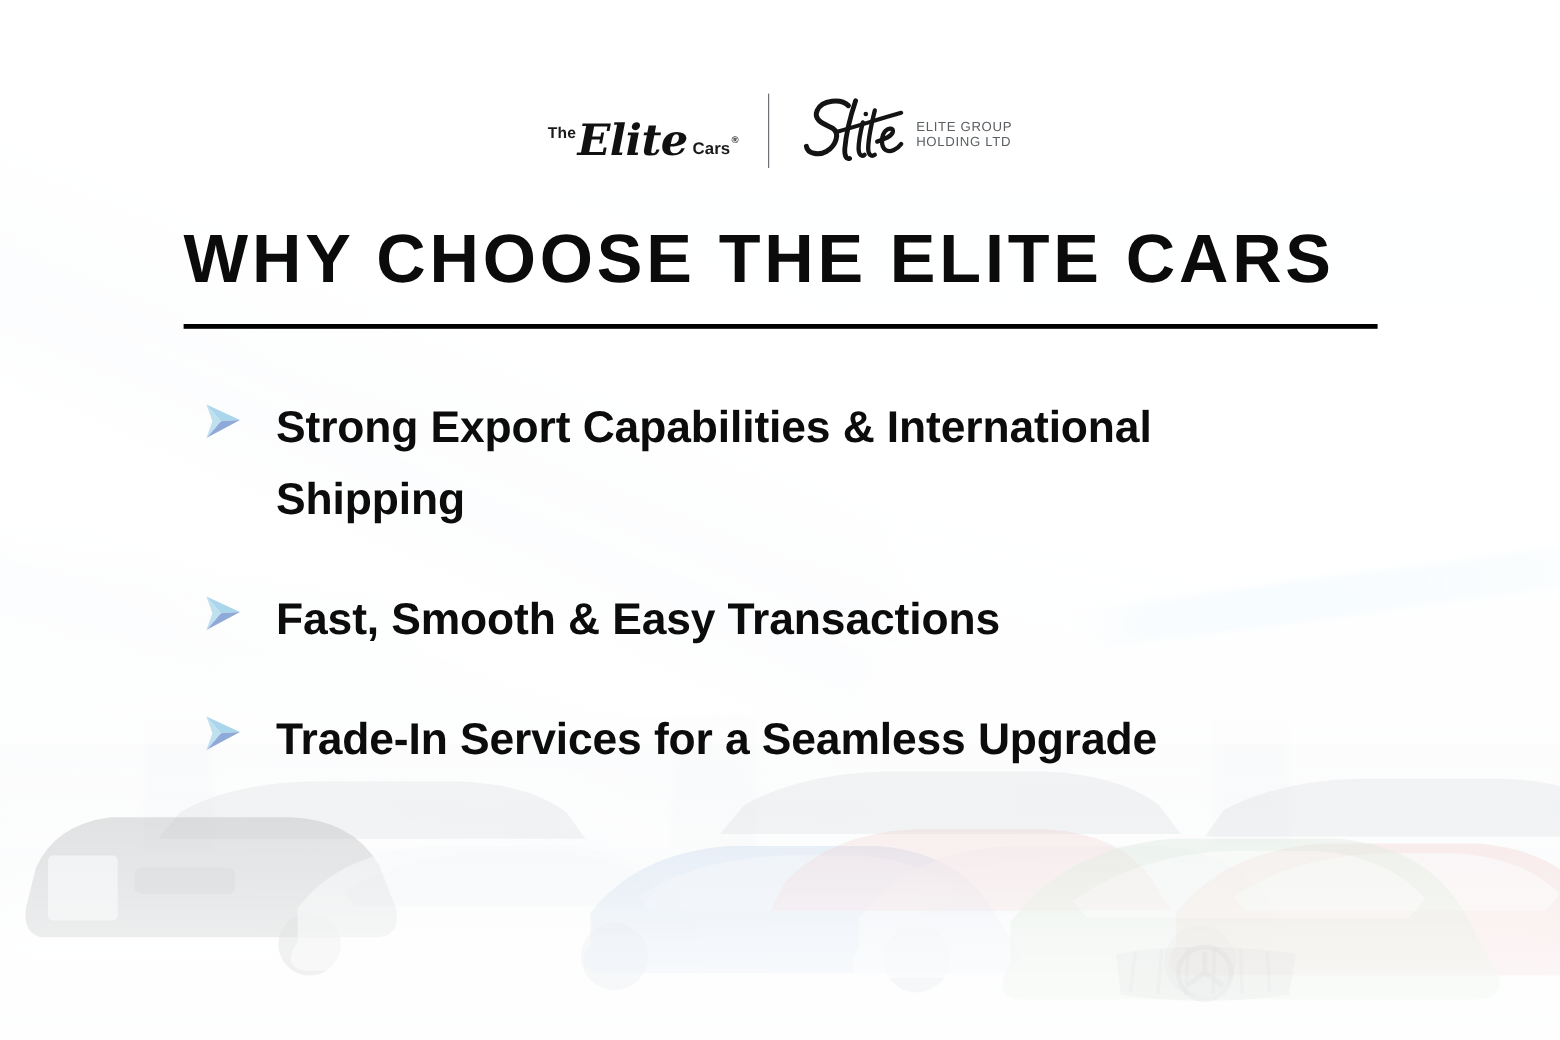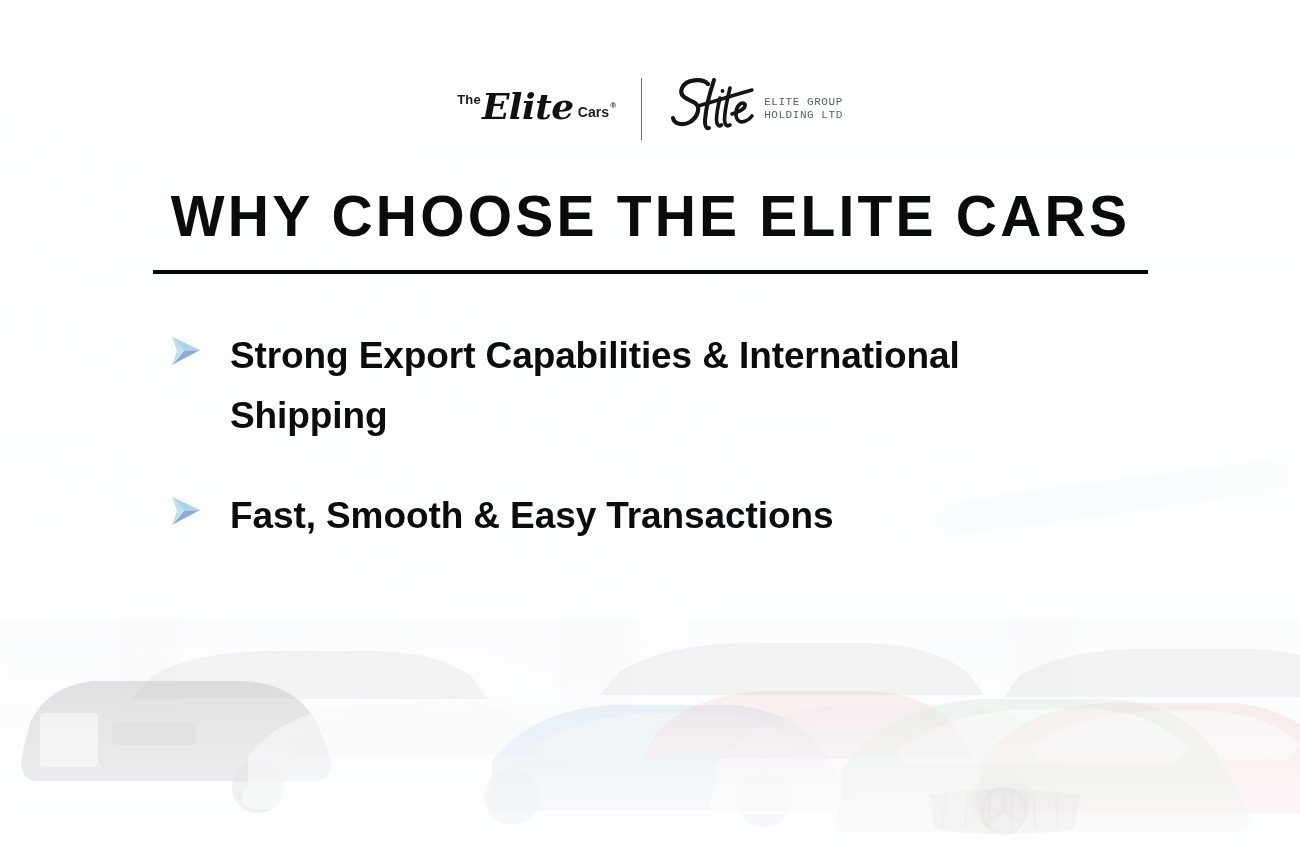--- a/index.html
+++ b/index.html
@@ -163,21 +163,21 @@
     inset: 0;
   }
 
   
   .logo-bar {
     position: absolute;
     top: 74px;
     left: 0; right: 0;
     height: 70px;
     display: flex;
-    align-items: flex-start;
+    align-items: center;
     justify-content: center;
     gap: 0;
   }
   .logo-left {
     display: flex;
     align-items: flex-end;
     height: 48px;
     padding-right: 26px;
   }
   .logo-the {
@@ -224,21 +224,20 @@
     height: 62px;
     background: #6d7074;
     margin: 0 0 0 0;
     align-self: center;
   }
   .logo-right {
     display: flex;
     align-items: center;
     padding-left: 26px;
     height: 62px;
-    font-family: Liberation Mono, monospace;
   }
   .script-wrap {
     position: relative;
     width: 92px;
     height: 58px;
   }
   .script-wrap svg { position: absolute; left: 0; top: 0; }
   .egh-text {
     margin-left: 4px;
     line-height: 1.18;
@@ -249,21 +248,20 @@
     position: relative;
     top: 4px;
   }
 
   
   .title {
     position: absolute;
     top: 186px;
     left: 153px;
     width: 995px;
-    text-align: center;
     font-size: 57px;
     font-weight: 800;
     letter-spacing: 3.2px;
     color: #0b0b0b;
     line-height: 1.06;
     white-space: nowrap;
   }
   .title-rule {
     position: absolute;
     top: 270px;
@@ -489,16 +487,26 @@
         <div class="arrow">
           <svg width="34" height="34" viewBox="0 0 34 34" aria-hidden="true">
             <path d="M4 3 L32 16 L16 17 Z" fill="#a9d6ea"></path>
             <path d="M16 17 L32 16 L4 31 Z" fill="#8fa9d9"></path>
             <path d="M4 3 L16 17 L4 31 L9 17 Z" fill="#bfe0ef"></path>
           </svg>
         </div>
         <div class="bullet-text">Fast, Smooth &amp; Easy Transactions</div>
       </div>
 
+      <div class="bullet-row">
+        <div class="arrow">
+          <svg width="34" height="34" viewBox="0 0 34 34" aria-hidden="true">
+            <path d="M4 3 L32 16 L16 17 Z" fill="#a9d6ea"></path>
+            <path d="M16 17 L32 16 L4 31 Z" fill="#8fa9d9"></path>
+            <path d="M4 3 L16 17 L4 31 L9 17 Z" fill="#bfe0ef"></path>
+          </svg>
+        </div>
+        <div class="bullet-text">Trade-In Services for a Seamless Upgrade</div>
+      </div>
 
     </div>
   </div>
 </div>
 
 </body></html>

